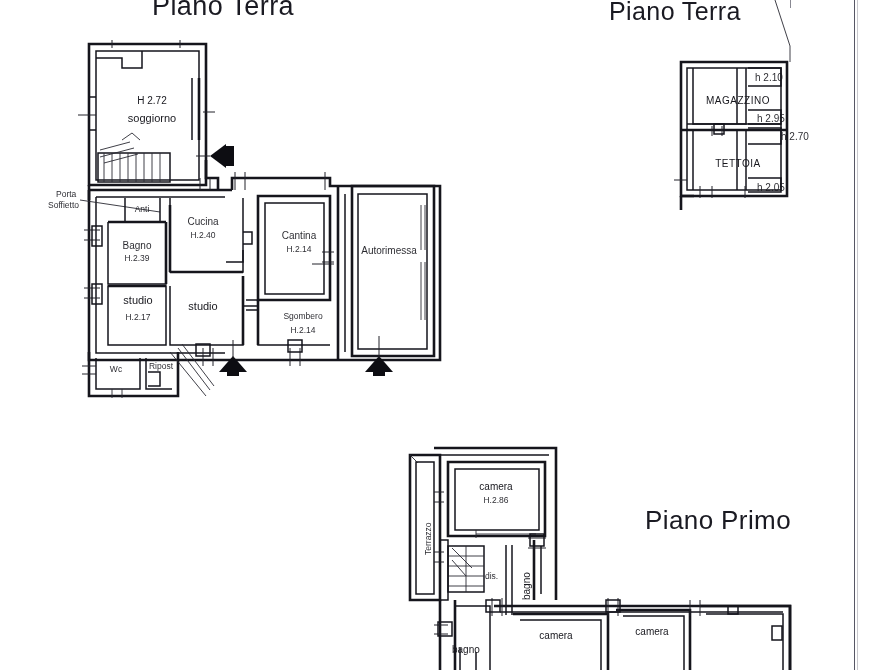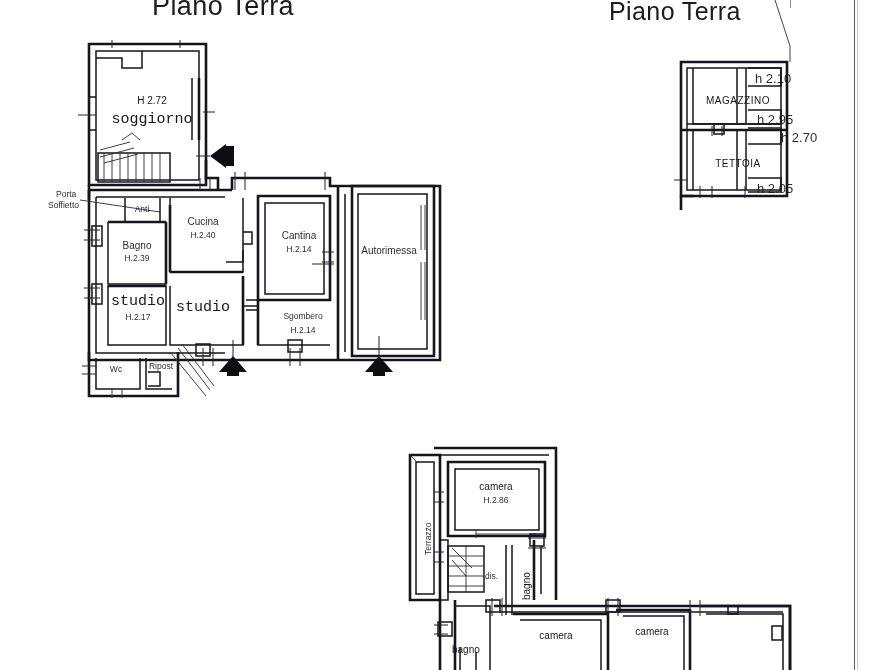--- a/index.html
+++ b/index.html
@@ -26,23 +26,23 @@
 
   .lbl{
     position:absolute;
     font-family:"Liberation Sans", sans-serif;
     color:#17171d;
     white-space:nowrap;
     text-align:center;
     line-height:1.12;
   }
   .lbl.small{font-size:8.5px;}
-  .lbl.tiny{font-size:13px;}
+  .lbl.tiny{font-size:10px;}
   .lbl.mid{font-size:10px;}
-  .lbl.big{font-size:15px;font-family:Liberation Mono, monospace;}
+  .lbl.big{font-size:11px;}
   .vert{transform:rotate(-90deg);transform-origin:left top;}
   .sq{letter-spacing:.5px;}
   .ctr{transform:translateX(-50%);}
   .blur{
     filter:blur(.18px);
     opacity:.92;
   }
   .scanline{position:absolute;background:#3a3a4a;}
 </style>
 </head>
@@ -257,20 +257,21 @@
       <path class="w3" d="M492,598 L492,616 M502,598 L502,616"></path>
       <path class="w3" d="M608,598 L608,616 M618,598 L618,616"></path>
       <path class="w2" d="M606,600 L620,600 L620,612 L606,612 Z"></path>
       <path class="w2" d="M486,600 L500,600 L500,612 L486,612 Z"></path>
       <path class="w3" d="M690,600 L690,616 M700,600 L700,616"></path>
     </g>
   </svg>
 
   <div class="title" id="title-pt-left">Piano Terra</div>
   <div class="title" id="title-pt-right">Piano Terra</div>
+  <div class="title" id="title-pp">Piano Primo</div>
 
   <div class="lbl mid ctr" style="left:152px;top:95px;">H 2.72</div>
   <div class="lbl big ctr" style="left:152px;top:112px;">soggiorno</div>
 
   <div class="lbl small ctr blur" style="left:142px;top:205px;">Anti</div>
 
   <div class="lbl mid ctr blur" style="left:203px;top:216px;">Cucina</div>
   <div class="lbl small ctr blur" style="left:203px;top:231px;">H.2.40</div>
 
   <div class="lbl mid ctr blur" style="left:137px;top:240px;">Bagno</div>

